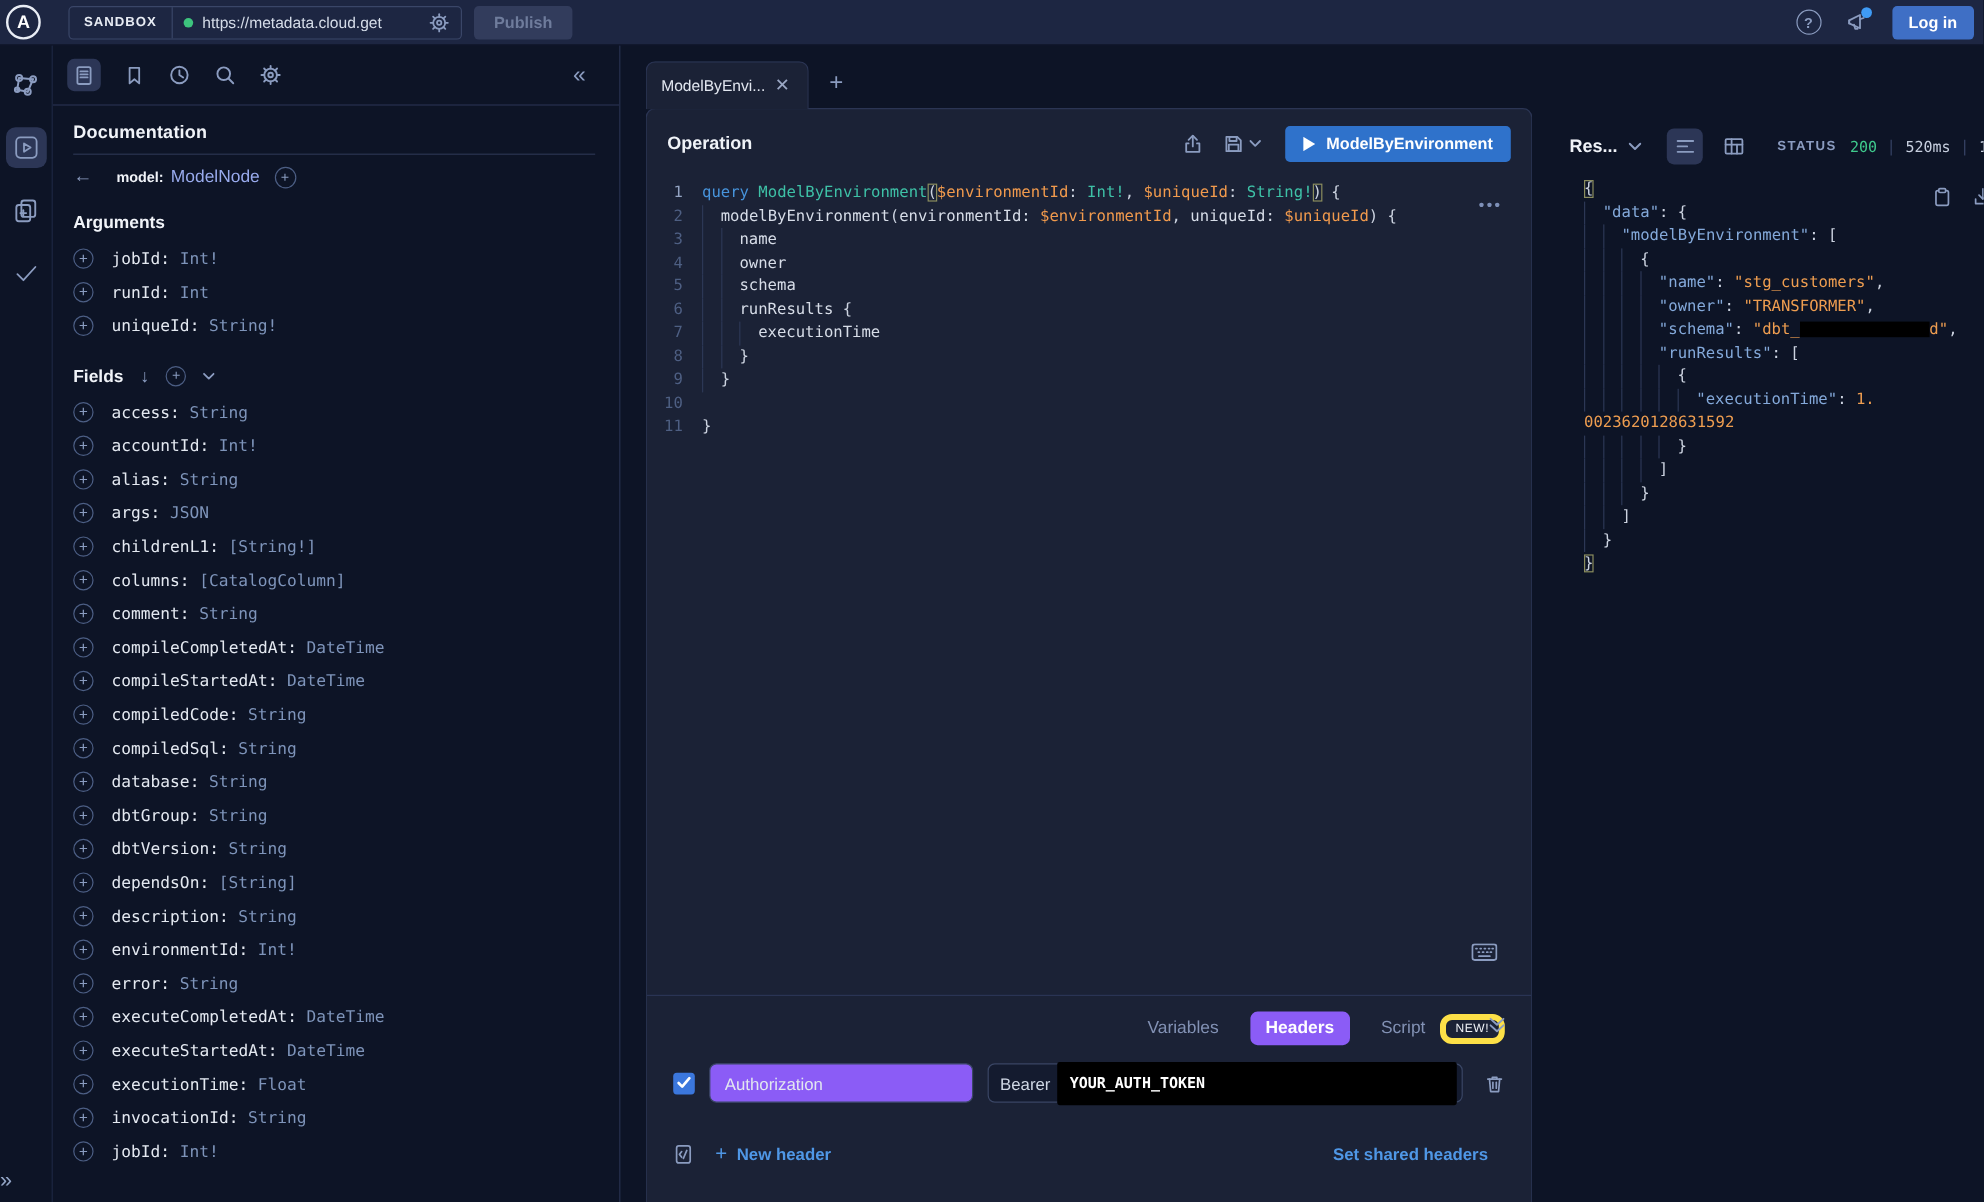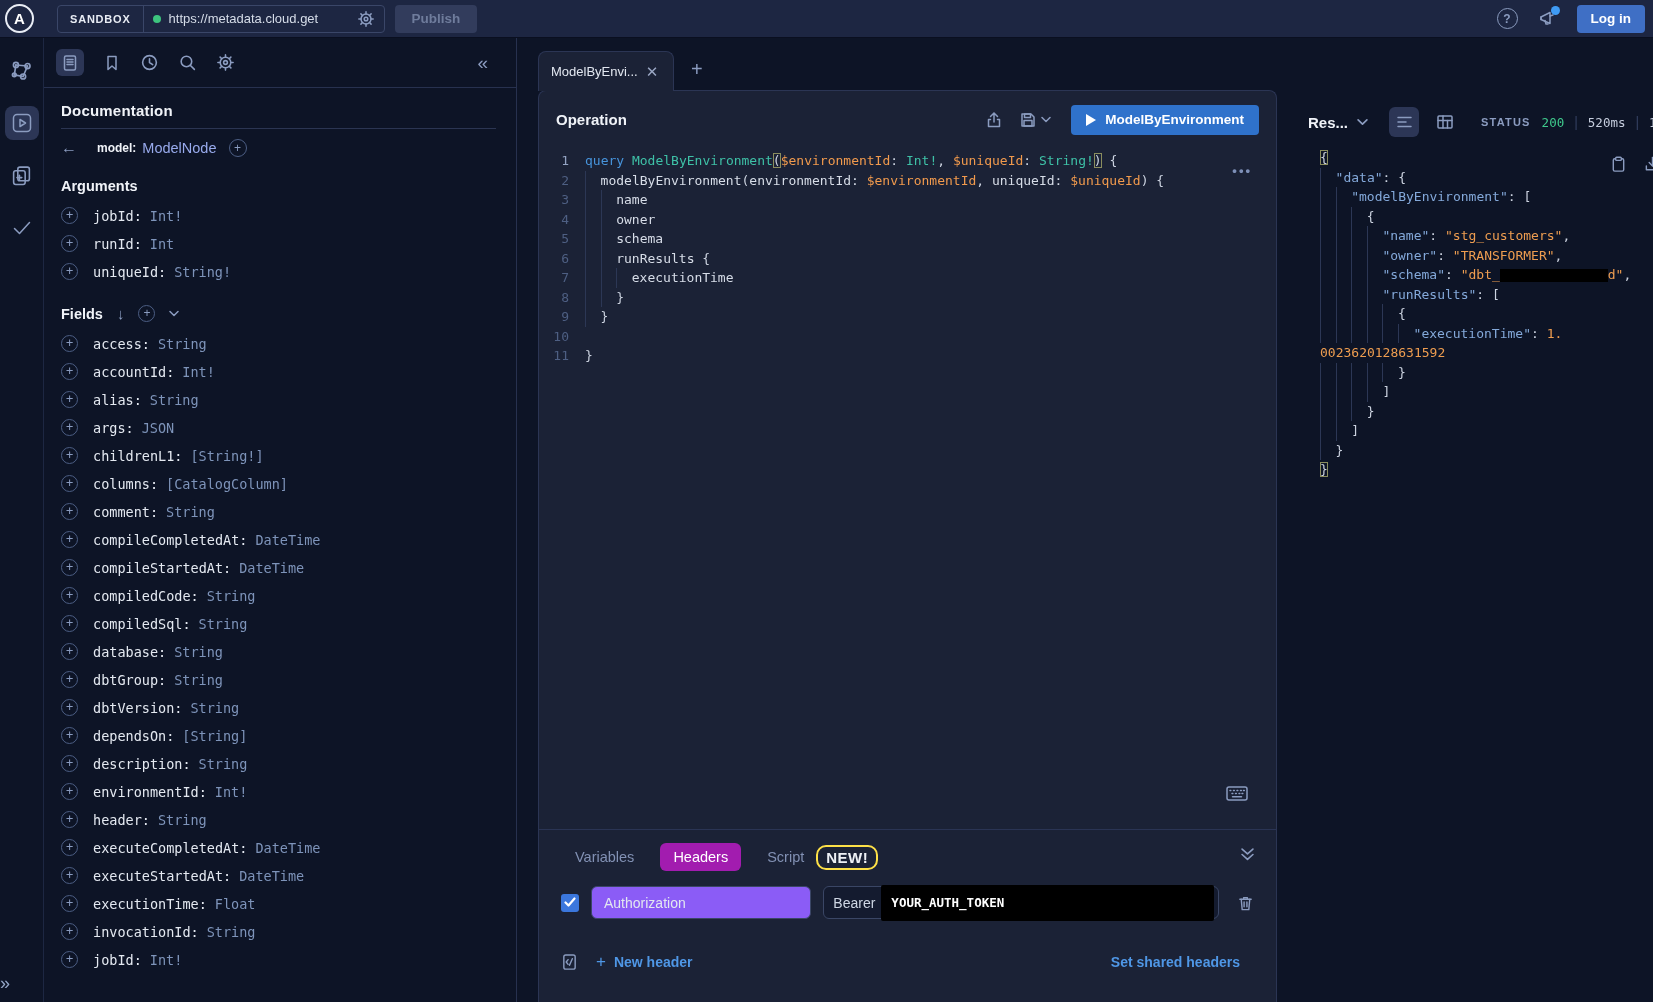--- a/index.html
+++ b/index.html
@@ -87,24 +87,24 @@
   .tok-fd { color:#d7dde8; }
   .tok-hb { color:#ccd3e0; outline:1px solid #8a8d5e; outline-offset:-1px; }
   .tok-ky { color:#84a9da; }
   .tok-st { color:#ee9d50; }
   .tok-nu { color:#ee9d50; }
   .redact { display:inline-block; width:108px; height:13px; background:#000; vertical-align:middle; }
   .kebab-btn { position:absolute; top:15px; right:24px; background:none; border:none; color:#7e90b8; font-size:13px; letter-spacing:2px; font-weight:bold; }
   .kbd-btn { position:absolute; bottom:28px; right:28px; background:none; border:none; }
 
   .panel-divider { height:1px; background:#2a3454; flex:none; }
-  .bp-tabs { height:54px; flex:none; display:flex; align-items:center; padding:0 36px; gap:26px; position:relative; }
+  .bp-tabs { height:54px; flex:none; display:flex; align-items:center; padding:0 22px; gap:26px; position:relative;justify-content:flex-end; }
   .bp-tab { background:none; border:none; font-size:14.5px; color:#8291b4; }
-  .bp-tab.active { background:#a21caf; color:#fff; font-weight:normal; padding:6px 13px; border-radius:6px; }
-  .new-badge { border:2px solid #fde047; border-radius:10px; padding:2px 8px; font-size:15px; font-weight:bold; letter-spacing:.5px; color:#eef1f6; margin-left:-14px; }
+  .bp-tab.active { background:#8b5cf6; color:#fff; font-weight:bold; padding:6px 13px; border-radius:6px; }
+  .new-badge { border:5px solid #fde047; border-radius:10px; padding:2px 8px; font-size:10px; font-weight:normal; letter-spacing:.5px; color:#eef1f6; margin-left:-14px; }
   .bp-collapse { position:absolute; right:22px; top:18px; background:none; border:none; }
   .bp-row { display:flex; align-items:center; padding:0 22px; gap:12px; margin-top:2px; }
   .checkbox { width:18px; height:18px; border-radius:3px; background:#3b77dd; border:none; display:flex; align-items:center; justify-content:center; flex:none; }
   .hk-input { width:221px; height:33px; background:#8b5cf6; border:1px solid #3a4665; border-radius:6px; color:#e2e7f0; font-size:14px; padding:0 12px;
     font-family:"Liberation Sans", sans-serif; }
   .hv-field { width:397px; height:33px; background:#141b2f; border:1px solid #3a4665; border-radius:6px; display:flex; align-items:center; padding:0 4px 0 9px; gap:6px; }
   .hv-prefix { font-size:14px; color:#cfd7e4; flex:none; }
   .hv-token { flex:1; height:36px; background:#000; display:flex; align-items:center; padding:0 10px; font-family:"DejaVu Sans Mono", monospace;
     font-size:12.5px; font-weight:bold; color:#fff; border-radius:2px; }
   .trash-btn { background:none; border:none; margin-left:6px; }
@@ -387,21 +387,21 @@
             <span class="dname">description:</span>
             <span class="dtype" style="margin-left: -7px;">String</span>
           </div>
           <div class="doc-row">
             <span class="pcircle">+</span>
             <span class="dname">environmentId:</span>
             <span class="dtype" style="margin-left: -7px;">Int!</span>
           </div>
           <div class="doc-row">
             <span class="pcircle">+</span>
-            <span class="dname">header:</span>
+            <span class="dname">error:</span>
             <span class="dtype" style="margin-left: -7px;">String</span>
           </div>
           <div class="doc-row">
             <span class="pcircle">+</span>
             <span class="dname">executeCompletedAt:</span>
             <span class="dtype" style="margin-left: -7px;">DateTime</span>
           </div>
           <div class="doc-row">
             <span class="pcircle">+</span>
             <span class="dname">executeStartedAt:</span>

